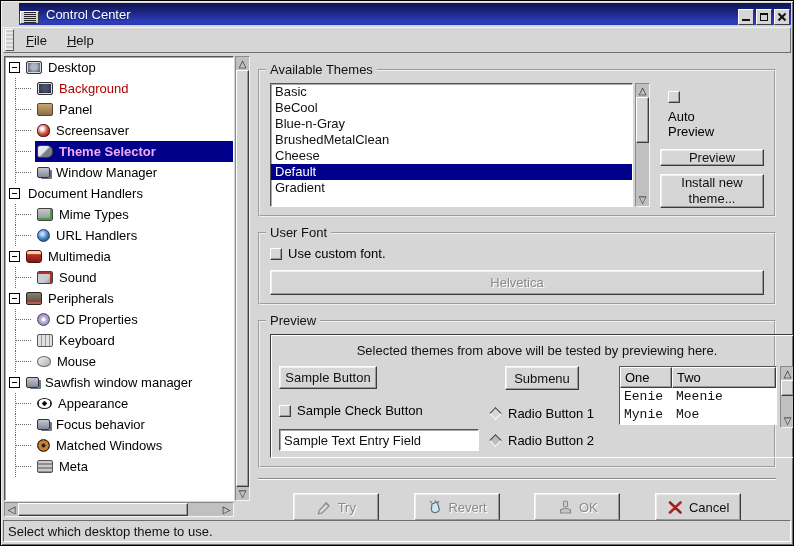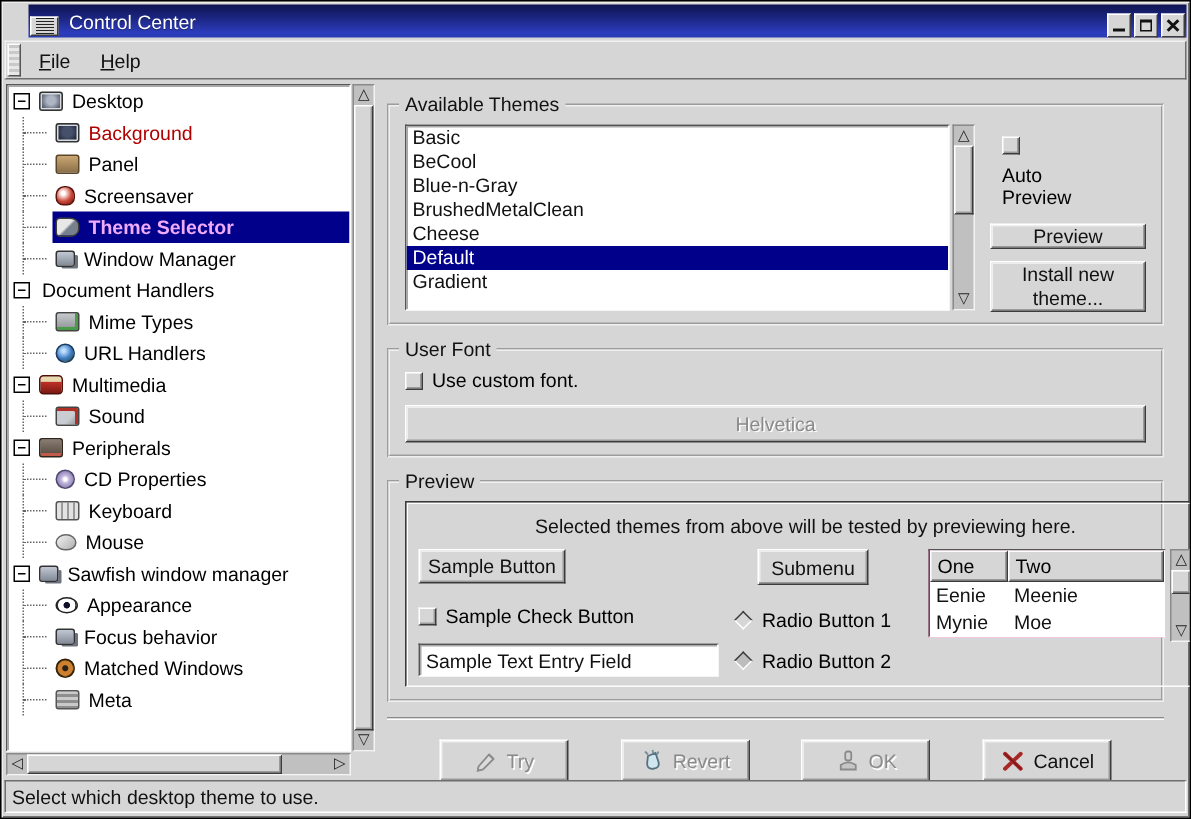--- a/index.html
+++ b/index.html
@@ -130,21 +130,21 @@
   .radio{width:9px;height:9px;transform:rotate(45deg);flex:none;background:#d6d6d6;
     border:1px solid;border-color:#3c3c3c #fff #fff #3c3c3c;}
   .radio.r2{background:#bdbdbd;}
   .pv-c3{flex:1;display:flex;justify-content:flex-end;align-items:flex-start;}
   .ptable{width:158px;border:1px solid;border-color:#555 #fff #fff #555;background:#ec4899;font-size:13px;}
   .ptable .hrow{display:flex;}
   .hcell{height:21px;line-height:19px;padding-left:4px;background:#d6d6d6;
     border:1px solid;border-color:#fff #3c3c3c #3c3c3c #fff;box-shadow:inset -1px -1px 0 #9a9a9a;}
   .hcell.c1{width:52px;flex:none;}
   .hcell.c2{flex:1;}
-  .brow{display:flex;height:18px;line-height:18px;background:#fff;color:#111;}
+  .brow{display:flex;height:18px;line-height:18px;background:#fff;color:#111;font-family:Liberation Mono, monospace;}
   .bcell.c1{width:52px;flex:none;padding-left:4px;}
   .bcell.c2{flex:1;padding-left:4px;}
   .pv-c3 .vsb{height:62px;margin-left:3px;}
 
   .separator{margin-top:10px;border-top:1px solid #8a8a8a;border-bottom:1px solid #fff;}
   .actions{margin-top:13px;height:28px;display:flex;justify-content:space-evenly;align-items:stretch;flex:none;}
   .abtn{width:86px;gap:5px;}
   .aicon{width:17px;height:17px;flex:none;}
 
   

